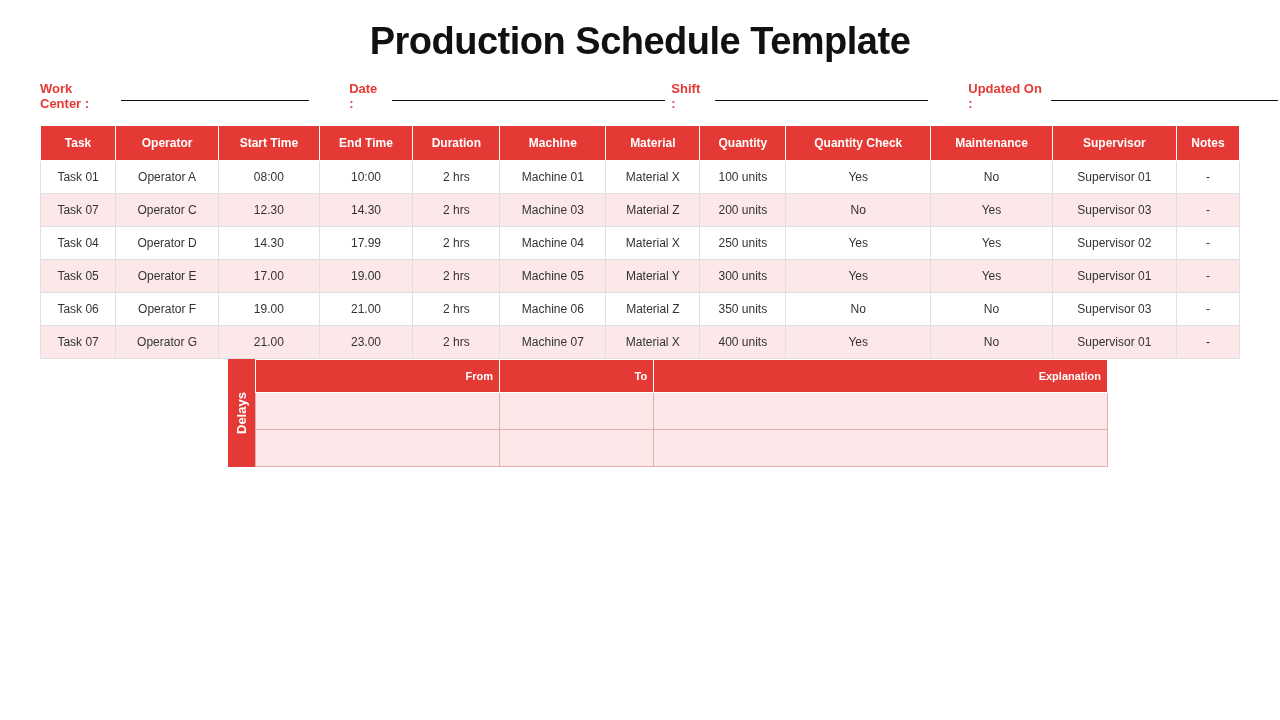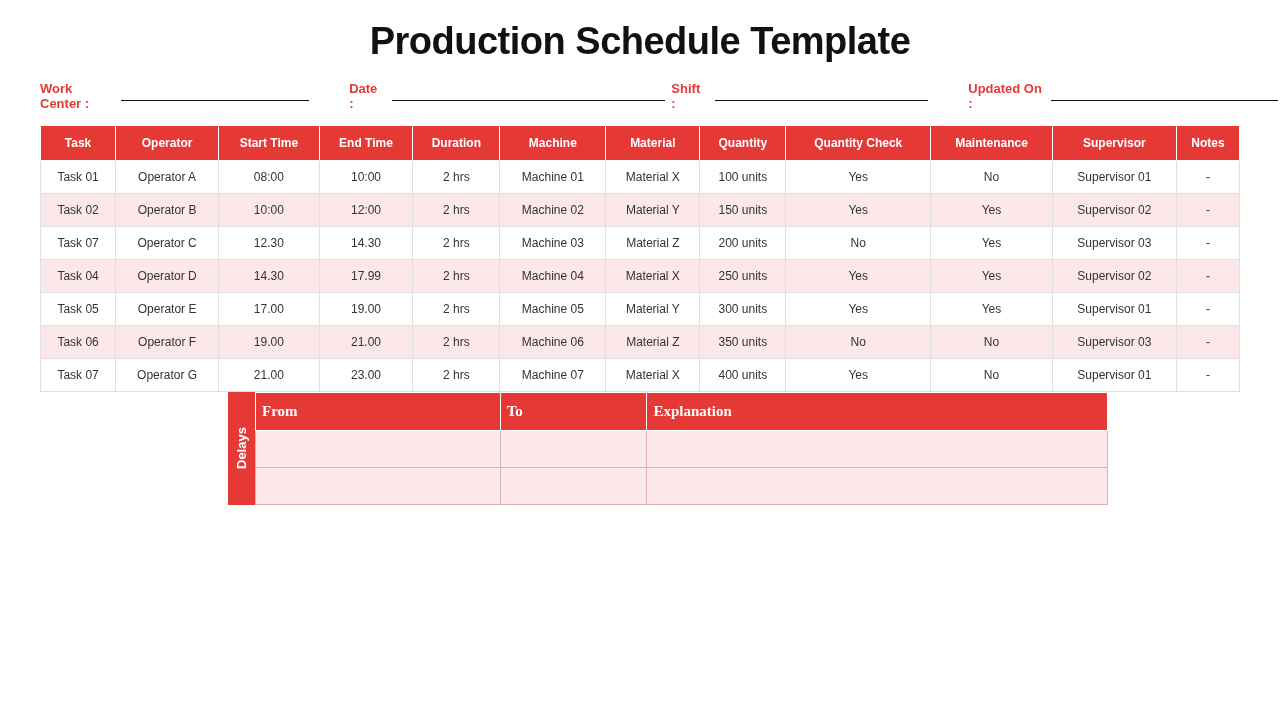--- a/index.html
+++ b/index.html
@@ -115,26 +115,25 @@
       flex: 1;
       border-collapse: collapse;
     }
 
     .delays-table thead tr {
       background-color: #e53935;
     }
 
     .delays-table thead th {
       color: #fff;
-      font-size: 15px;
-      font-weight: 700;
-      text-align: left;
+      font-size: 11px;
+      font-weight: 700;
+      text-align: right;
       padding: 10px 6px;
       border: 1px solid #fff;
-      font-family: Liberation Serif, serif;
     }
 
     .delays-table tbody tr {
       background-color: #fce8e8;
     }
 
     .delays-table tbody td {
       padding: 18px 6px;
       border: 1px solid #e0b0b0;
     }
@@ -193,34 +192,20 @@
         <td>2 hrs</td>
         <td>Machine 01</td>
         <td>Material X</td>
         <td>100 units</td>
         <td>Yes</td>
         <td>No</td>
         <td>Supervisor 01</td>
         <td>-</td>
       </tr>
       <tr>
-        <td>Task 02</td>
-        <td>Operator B</td>
-        <td>10:00</td>
-        <td>12:00</td>
-        <td>2 hrs</td>
-        <td>Machine 02</td>
-        <td>Material Y</td>
-        <td>150 units</td>
-        <td>Yes</td>
-        <td>Yes</td>
-        <td>Supervisor 02</td>
-        <td>-</td>
-      </tr>
-      <tr>
         <td>Task 07</td>
         <td>Operator C</td>
         <td>12.30</td>
         <td>14.30</td>
         <td>2 hrs</td>
         <td>Machine 03</td>
         <td>Material Z</td>
         <td>200 units</td>
         <td>No</td>
         <td>Yes</td>

